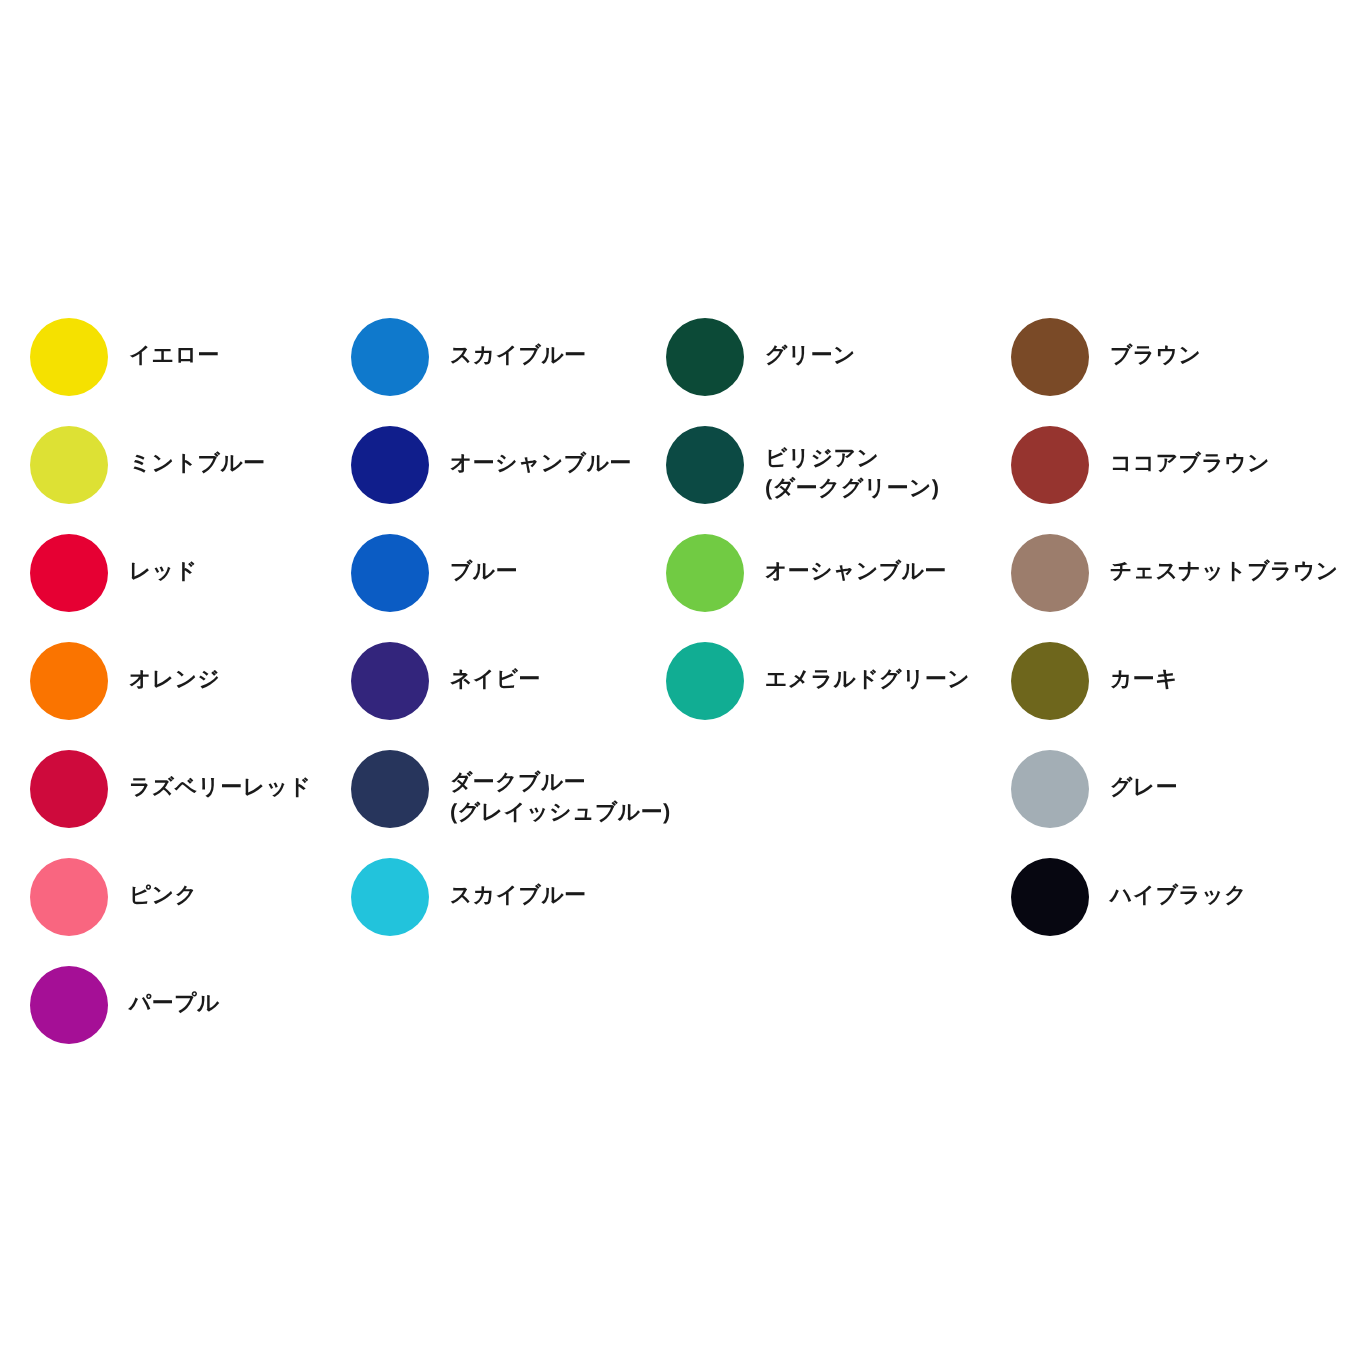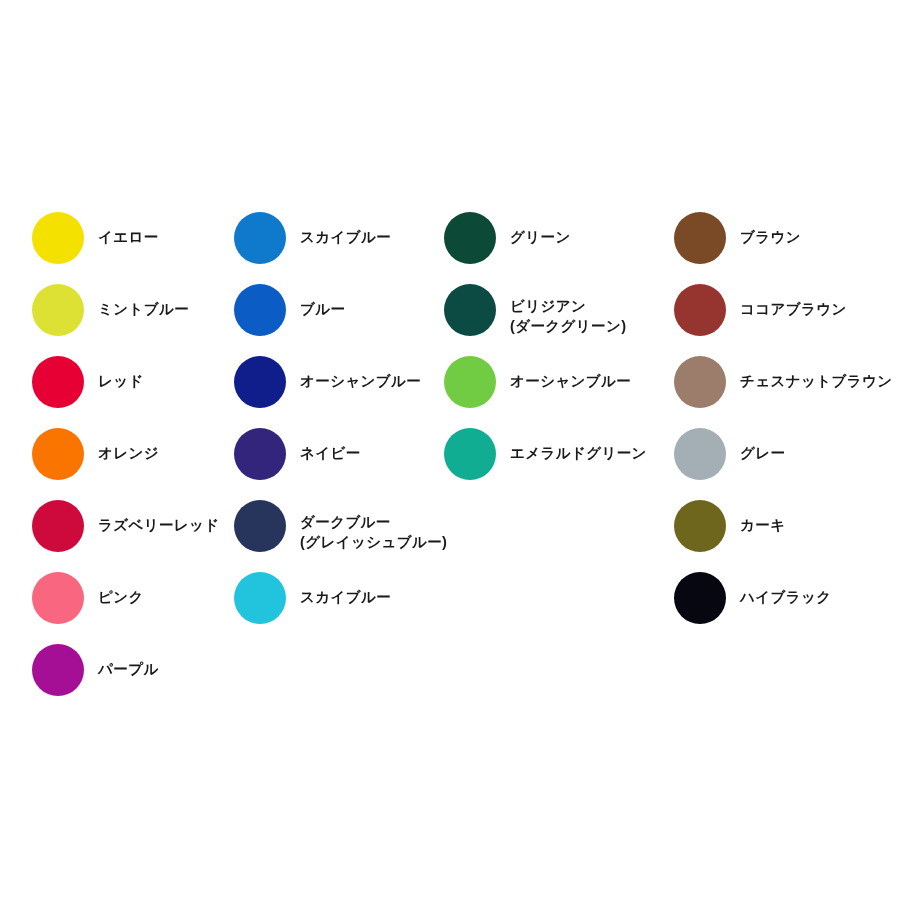--- a/index.html
+++ b/index.html
@@ -16,21 +16,21 @@
   #palette-board {
     position: relative;
     width: 900px;
     height: 900px;
     background: #ffffff;
   }
   .swatch-column {
     position: absolute;
     top: 202px;
   }
-  .col-1 { left: 32px; text-align: center; }
+  .col-1 { left: 20px; text-align: center; }
   .col-2 { left: 234px; }
   .col-3 { left: 444px; }
   .col-4 { left: 674px; }
 
   .swatch-row {
     position: relative;
     height: 72px;
     display: flex;
     align-items: center;
   }
@@ -109,29 +109,29 @@
   </div>
 
   <div class="swatch-column col-2">
     <div class="swatch-row">
       <span class="swatch-dot" style="background-color: rgb(15, 121, 204);"></span>
       <span class="swatch-label">
           <span class="label-line">スカイブルー</span>
         </span>
     </div>
     <div class="swatch-row">
+      <span class="swatch-dot" style="background-color: rgb(16, 30, 140);"></span>
+      <span class="swatch-label">
+          <span class="label-line">オーシャンブルー</span>
+        </span>
+    </div>
+    <div class="swatch-row">
       <span class="swatch-dot" style="background-color: rgb(11, 92, 196);"></span>
       <span class="swatch-label">
           <span class="label-line">ブルー</span>
-        </span>
-    </div>
-    <div class="swatch-row">
-      <span class="swatch-dot" style="background-color: rgb(16, 30, 140);"></span>
-      <span class="swatch-label">
-          <span class="label-line">オーシャンブルー</span>
         </span>
     </div>
     <div class="swatch-row">
       <span class="swatch-dot" style="background-color: rgb(51, 37, 124);"></span>
       <span class="swatch-label">
           <span class="label-line">ネイビー</span>
         </span>
     </div>
     <div class="swatch-row two-line">
       <span class="swatch-dot" style="background-color: rgb(39, 53, 92);"></span>
@@ -189,32 +189,32 @@
           <span class="label-line">ココアブラウン</span>
         </span>
     </div>
     <div class="swatch-row">
       <span class="swatch-dot" style="background-color: rgb(156, 125, 108);"></span>
       <span class="swatch-label">
           <span class="label-line">チェスナットブラウン</span>
         </span>
     </div>
     <div class="swatch-row">
+      <span class="swatch-dot" style="background-color: rgb(110, 102, 28);"></span>
+      <span class="swatch-label">
+          <span class="label-line">カーキ</span>
+        </span>
+    </div>
+    <div class="swatch-row">
       <span class="swatch-dot" style="background-color: rgb(163, 174, 181);"></span>
       <span class="swatch-label">
           <span class="label-line">グレー</span>
         </span>
     </div>
     <div class="swatch-row">
-      <span class="swatch-dot" style="background-color: rgb(110, 102, 28);"></span>
-      <span class="swatch-label">
-          <span class="label-line">カーキ</span>
-        </span>
-    </div>
-    <div class="swatch-row">
       <span class="swatch-dot" style="background-color: rgb(7, 7, 17);"></span>
       <span class="swatch-label">
           <span class="label-line">ハイブラック</span>
         </span>
     </div>
   </div>
 
 </div>
 
 </body></html>

